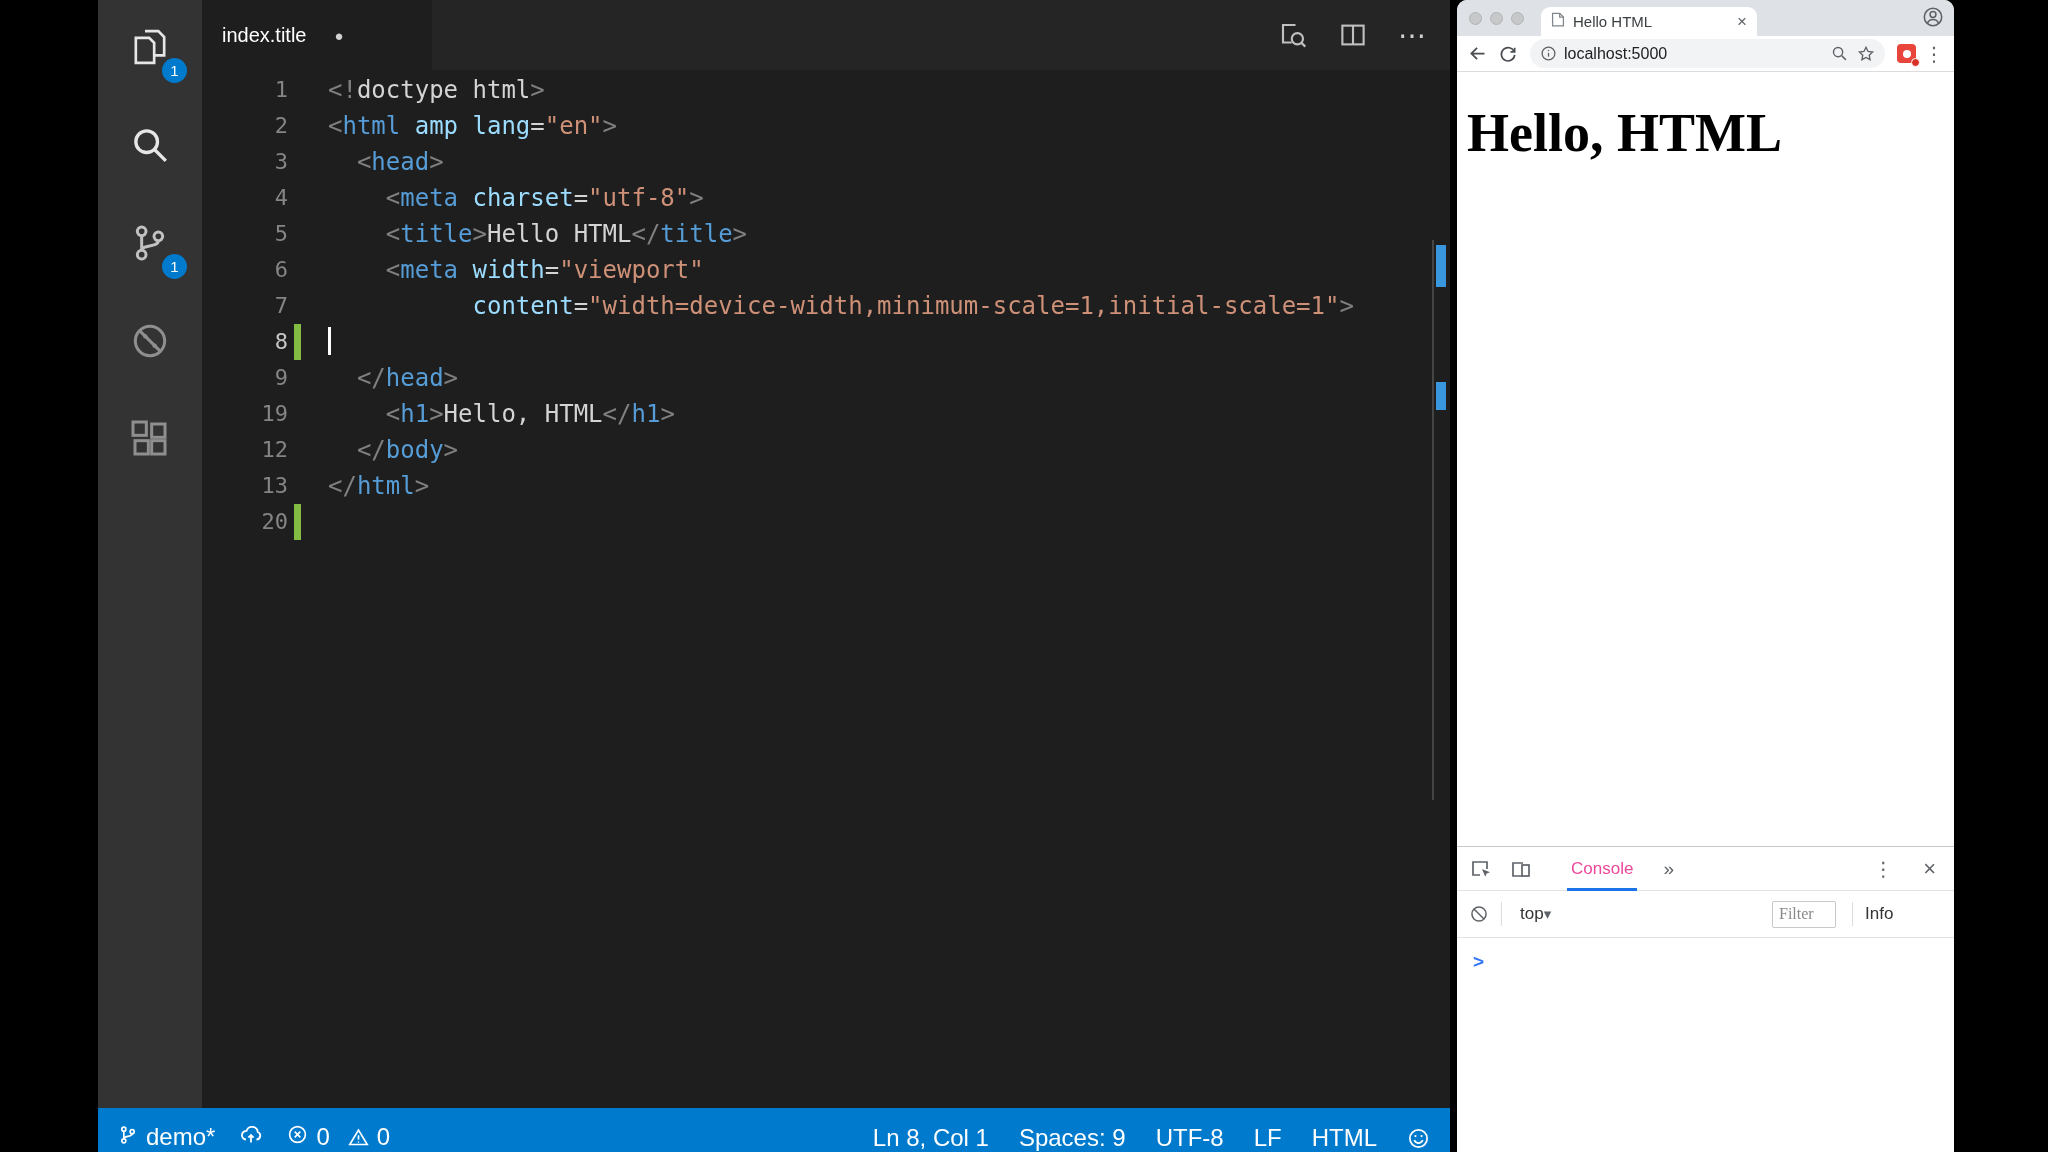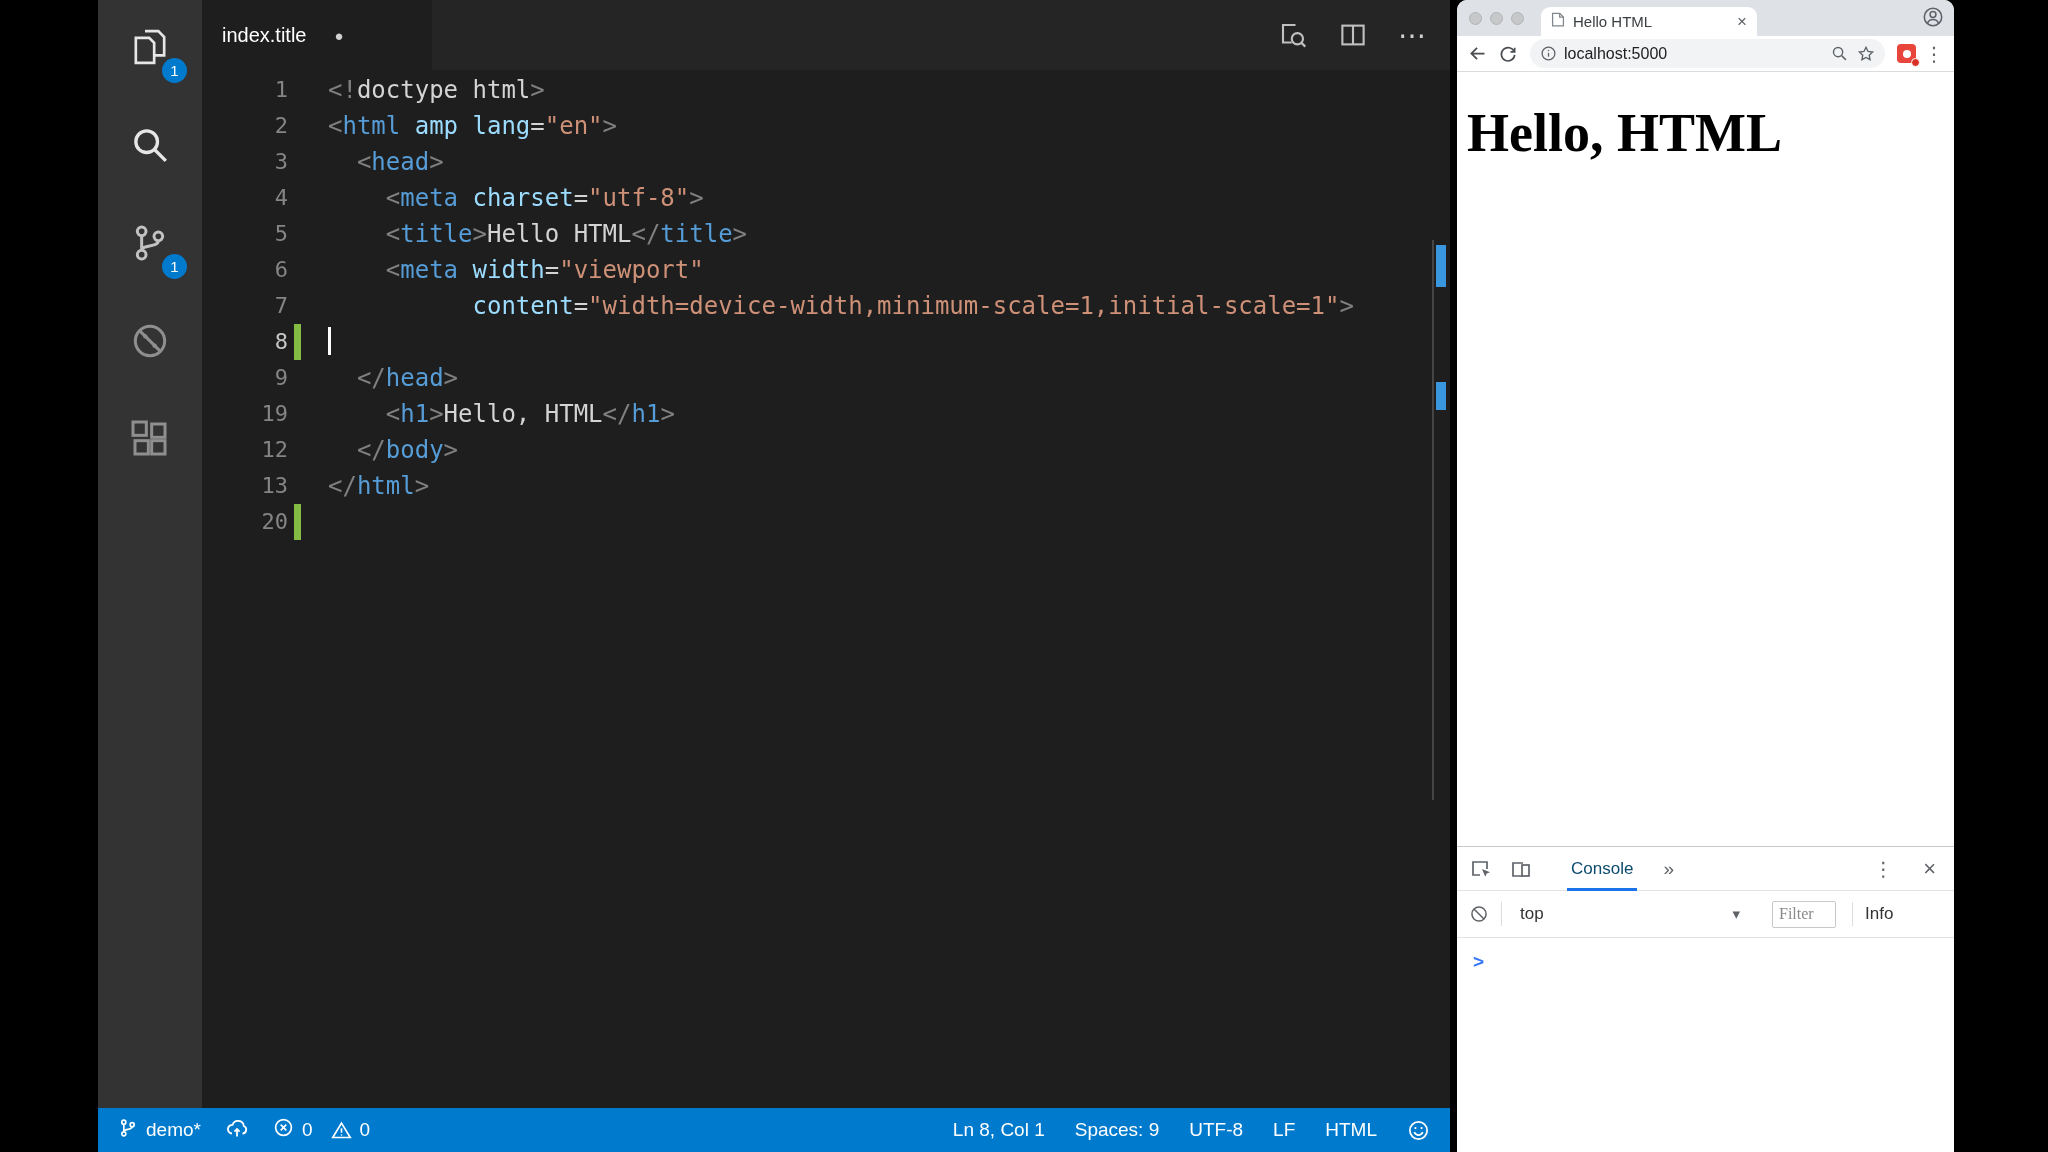--- a/index.html
+++ b/index.html
@@ -38,21 +38,21 @@
   .tok-a { color: var(--code-attribute, #9cdcfe); }
   .tok-s { color: var(--code-string, #ce9178); }
   .tok-x { color: var(--code-text, #d4d4d4); }
   .cursor { display: inline-block; width: 3px; height: 28px; background: #ffffff; vertical-align: middle; margin-bottom: 5px; }
   .scroll-slider { position: absolute; right: 16px; top: 170px; width: 2px; height: 560px; background: #454545; }
   .ov-mark { position: absolute; right: 4px; width: 10px; background: #3a96dd; }
   .ov-mark.m1 { top: 175px; height: 42px; }
   .ov-mark.m2 { top: 312px; height: 28px; }
 
   .status-bar { position: absolute; left: 0; right: 0; bottom: 0; height: 44px; background: var(--status-bar-bg, #007acc);
-                color: #fff; font-size: 19px; display: flex; align-items: center; justify-content: space-between; padding: 0 20px; }
+                color: #fff; font-size: 24px; display: flex; align-items: flex-end; justify-content: space-between; padding: 0 20px; }
   .sb-left, .sb-right { display: flex; align-items: center; }
   .sb-left { gap: 24px; }
   .sb-right { gap: 30px; }
   .sb-item { display: flex; align-items: center; gap: 8px; cursor: pointer; white-space: nowrap; }
 
   
   .browser { position: absolute; left: 1457px; top: 0; width: 497px; height: 1152px; background: #fff; border-radius: 10px 10px 0 0; overflow: hidden; }
   .tabstrip { position: relative; height: 36px; background: var(--chrome-strip-bg, #dee1e6); }
   .light { position: absolute; top: 12px; width: 13px; height: 13px; border-radius: 50%; background: #c6c8ca; border: 1px solid #b2b4b6; cursor: pointer; }
   .light.l1 { left: 12px; } .light.l2 { left: 33px; } .light.l3 { left: 54px; }
@@ -76,28 +76,28 @@
 
   .page { position: absolute; left: 0; top: 72px; right: 0; bottom: 306px; background: #fff; }
   .page h1 { font-family: "Liberation Serif", serif; font-size: 54px; font-weight: bold; color: #000; margin: 30px 0 0 10px; }
 
   .devtools { position: absolute; left: 0; right: 0; bottom: 0; height: 306px; background: #fff; border-top: 1px solid #c9c9c9; color: #333; }
   .dt-toolbar { height: 44px; border-bottom: 1px solid #e3e3e3; display: flex; align-items: center; padding: 0 12px; }
   .dt-icon { color: #5f6368; display: flex; align-items: center; cursor: pointer; }
   .dt-icon.txt { font-size: 20px; line-height: 1; }
   .dt-sep { width: 1px; height: 24px; background: #ddd; margin: 0 12px; }
   .dt-tab { position: relative; height: 44px; display: flex; align-items: center; padding: 0 4px; margin-left: 34px;
-            font-size: 17px; color: #0c4a6e; cursor: pointer; }
+            font-size: 17px; color: #ec4899; cursor: pointer; }
   .dt-tab.active::after { content: ""; position: absolute; left: 0; right: 0; bottom: 0; height: 3px; background: var(--devtools-accent, #1a73e8); }
   .dt-more { font-size: 19px; color: #5f6368; margin-left: 26px; cursor: pointer; }
   .dt-spacer { flex: 1; }
   .dt-toolbar .close { margin-left: 30px; margin-right: 6px; font-size: 22px; }
   .dt-toolbar .txt:not(.close) { margin-left: auto; }
   .dt-row2 { height: 47px; border-bottom: 1px solid #e3e3e3; display: flex; align-items: center; padding: 0 12px; }
-  .ctx { width: 232px; display: flex; align-items: center; justify-content: space-between; font-size: 17px; color: #333;
+  .ctx { width: 232px; display: flex; align-items: center; justify-content: flex-start; font-size: 17px; color: #333;
          cursor: pointer; padding: 0 6px; }
   .caret { color: #5f6368; font-size: 15px; }
   .filter { width: 64px; height: 27px; border: 1px solid #c9c9c9; border-radius: 2px; margin-left: 26px; font-size: 16px;
             padding: 0 6px; color: #333; font-family: Liberation Serif, serif; outline: none; }
   .filter::placeholder { color: #8a8a8a; }
   .level { font-size: 17px; color: #333; cursor: pointer; white-space: nowrap; }
   .dt-console { padding: 13px 0 0 16px; }
   .prompt { color: var(--console-prompt, #3676f6); font-size: 19px; font-weight: bold; cursor: text; }
 </style>
 </head>

